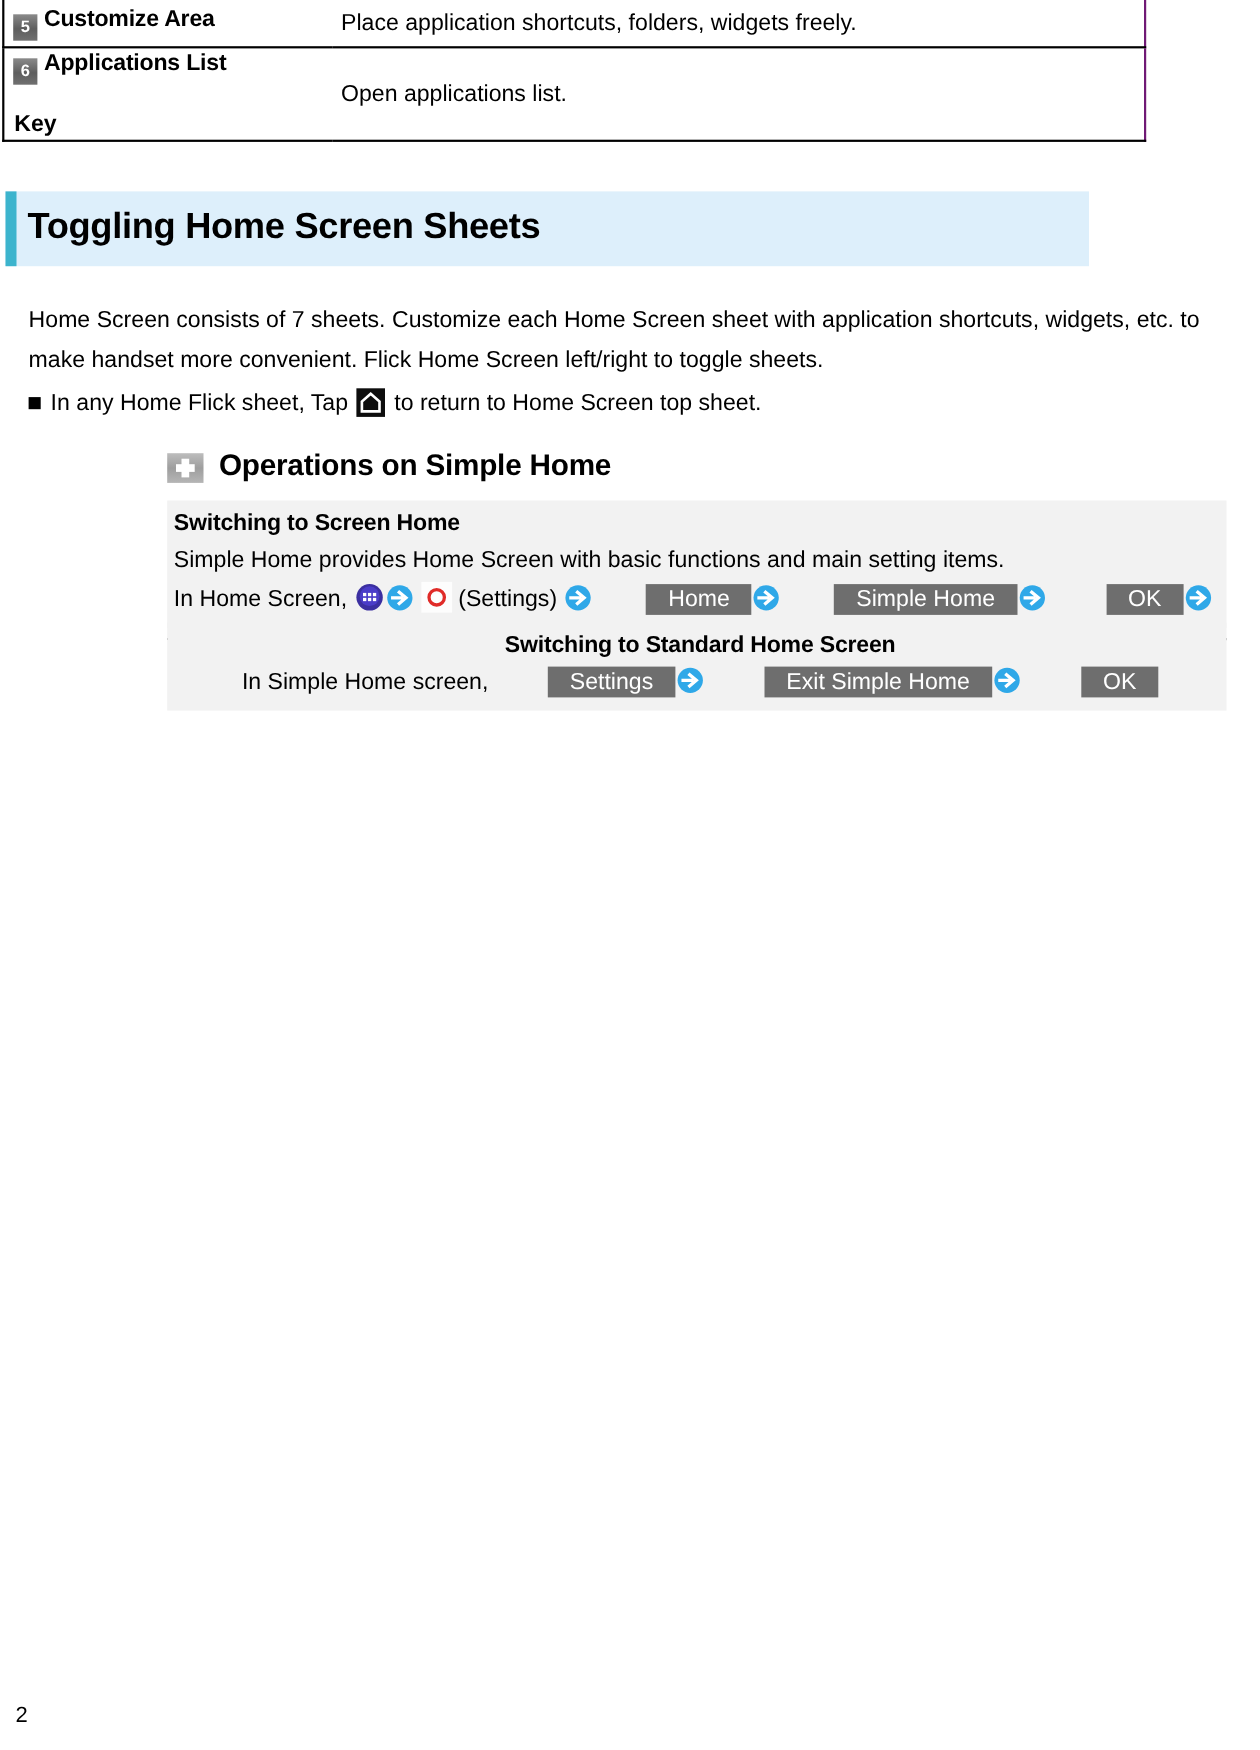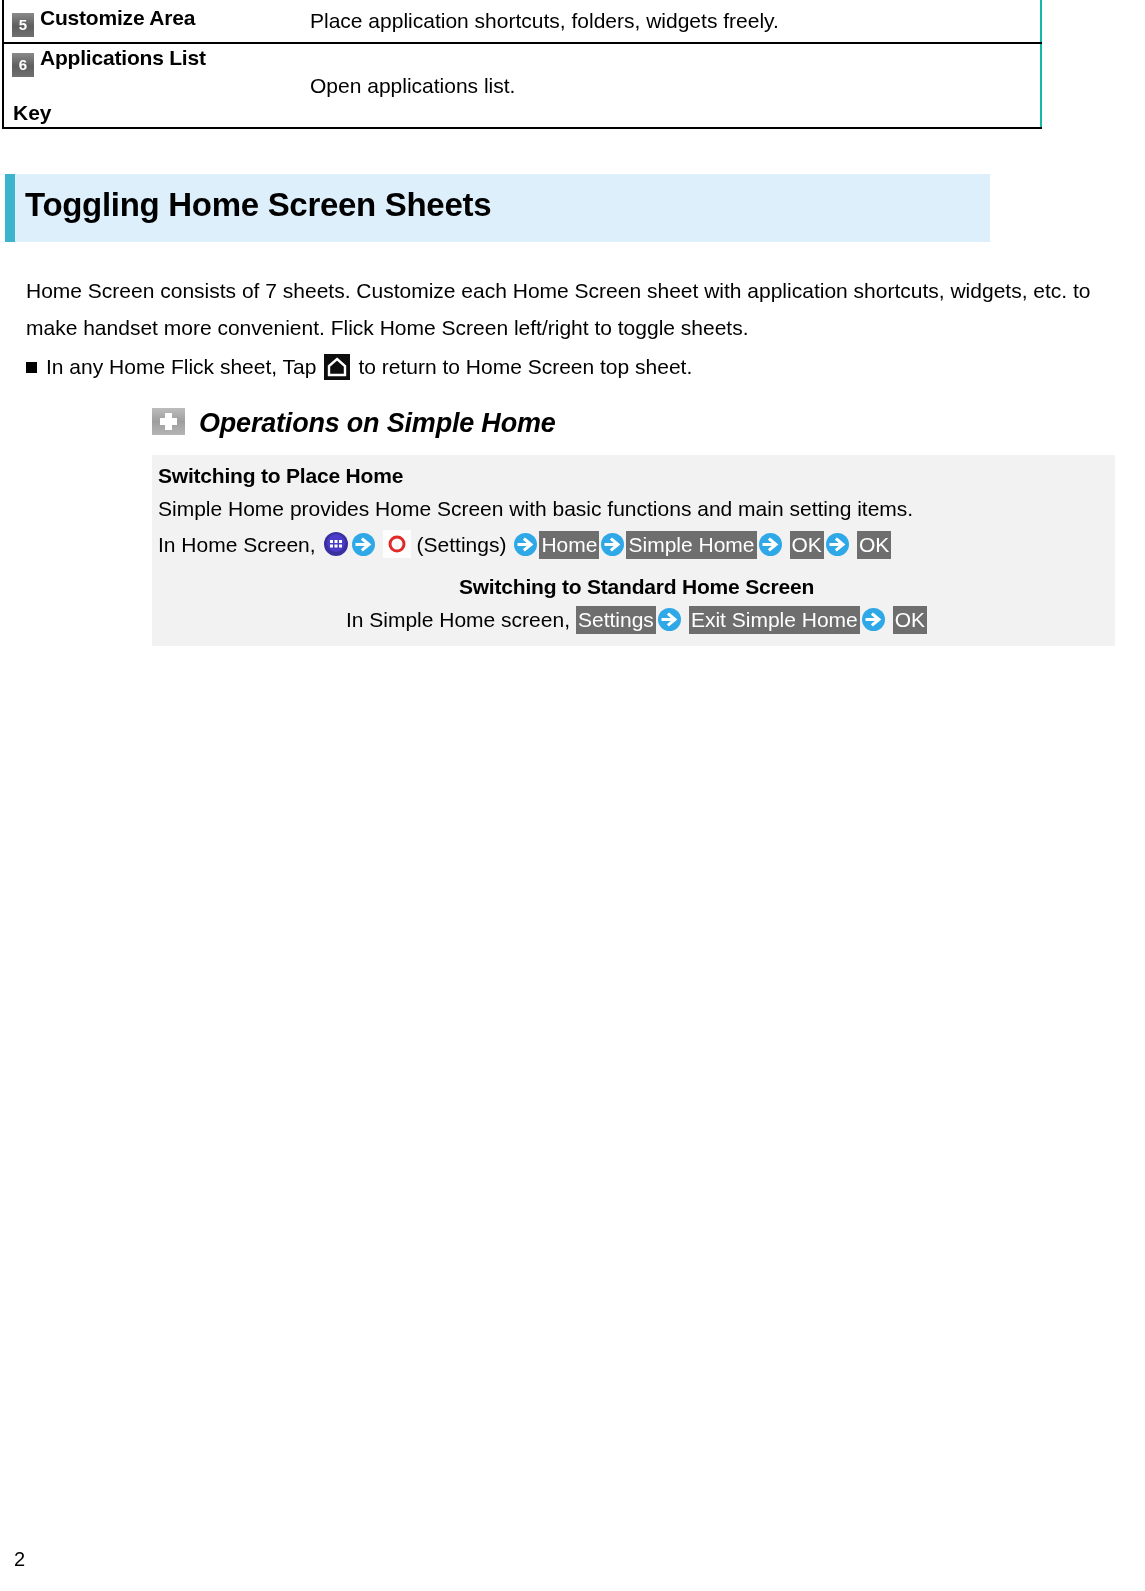--- a/index.html
+++ b/index.html
@@ -34,21 +34,21 @@
     vertical-align: middle;
   }
   .legend-table tr:first-child td { border-top: none; }
   .legend-table td.c-label {
     width: 290px;
     border-left: 2px solid #000000;
     padding: 2px 0 2px 8px;
   }
   .legend-table td.c-desc {
     padding-left: 8px;
-    border-right: 2px solid #14b8a6;
+    border-right: 2px solid #701a75;
     margin-top: 31px;
   }
   .row1 .c-label, .row1 .c-desc { height: 38px; }
   .row2 .c-label, .row2 .c-desc { height: 70px; }
 
   .num-badge {
     display: inline-block;
     width: 22px;
     height: 24px;
     background: linear-gradient(to bottom, #8a8a8a 0%, #5e5e5e 55%, #707070 100%);
@@ -138,22 +138,21 @@
     position: relative;
   }
   .home-key-icon svg { position: absolute; left: 3px; top: 3px; }
 
   
   .ops-header {
     position: absolute;
     left: 152px;
     top: 408px;
     display: flex;
-    align-items: flex-start;
-    font-style: italic;
+    align-items: flex-end;
   }
   .plus-box {
     width: 33px;
     height: 27px;
     background: linear-gradient(to bottom, #bdbdbd 0%, #9e9e9e 50%, #b5b5b5 100%);
     position: relative;
     margin-right: 14px;
   }
   .plus-box::before, .plus-box::after {
     content: "";
@@ -201,22 +200,23 @@
     border-top: 2px dotted #5a5a5a;
   }
 
   
   .chip {
     display: inline-block;
     background: #6e6e6e;
     color: #ffffff;
     font-size: 21px;
     line-height: 28px;
-    padding: 0 2px;
+    padding: 0 20px;
     vertical-align: 0px;
+    margin-left: 48px;
   }
 
   
   .arrow-icon {
     display: inline-block;
     width: 27px;
     height: 27px;
     vertical-align: -6px;
   }
 
@@ -288,21 +288,21 @@
         </svg></span><span>to return to Home Screen top sheet.</span>
   </span>
 </div>
 
 <div class="ops-header">
   <span class="plus-box"></span>
   <span class="ops-title">Operations on Simple Home</span>
 </div>
 
 <div class="proc-box" id="proc-box-1">
-  <div class="proc-title">Switching to Place Home</div>
+  <div class="proc-title">Switching to Screen Home</div>
   <div class="proc-line">Simple Home provides Home Screen with basic functions and main setting items.</div>
   <div class="proc-line"><span>In Home Screen,</span><span class="inline-gap"></span><span class="apps-icon"><svg width="28" height="28" viewBox="0 0 28 28">
           <circle cx="14" cy="14" r="12" fill="#3b2fa0"></circle>
           <circle cx="14" cy="13" r="9" fill="#4a3cc8"></circle>
           <g fill="#ffffff">
             <rect x="8" y="10" width="3" height="3"></rect>
             <rect x="12.5" y="10" width="3" height="3"></rect>
             <rect x="17" y="10" width="3" height="3"></rect>
             <rect x="8" y="14.5" width="3" height="3"></rect>
             <rect x="12.5" y="14.5" width="3" height="3"></rect>

